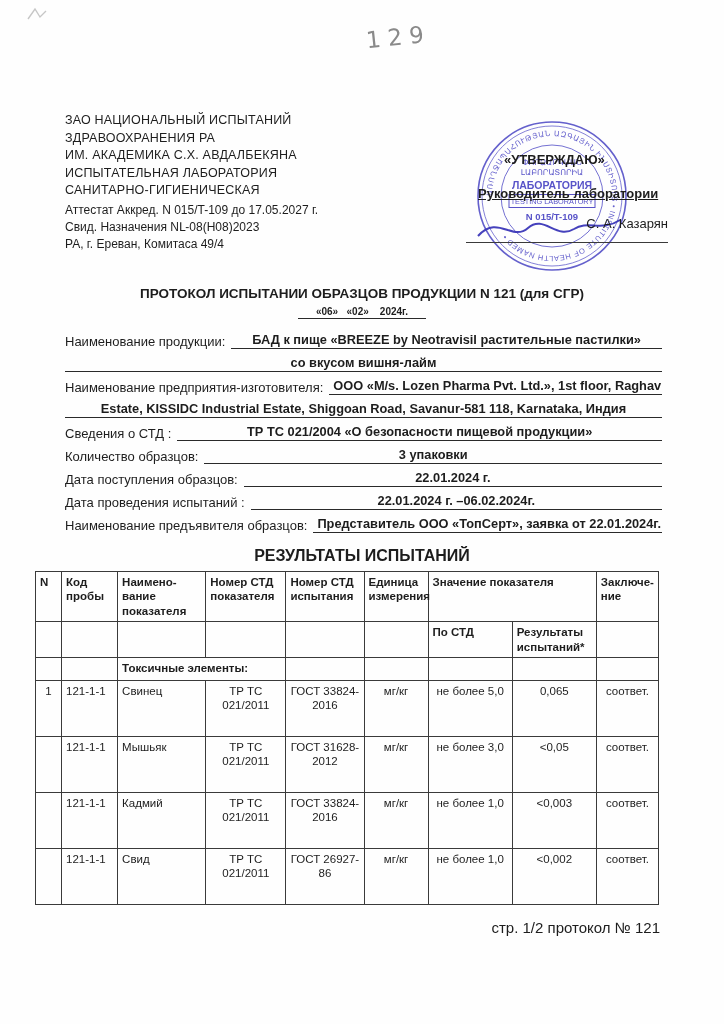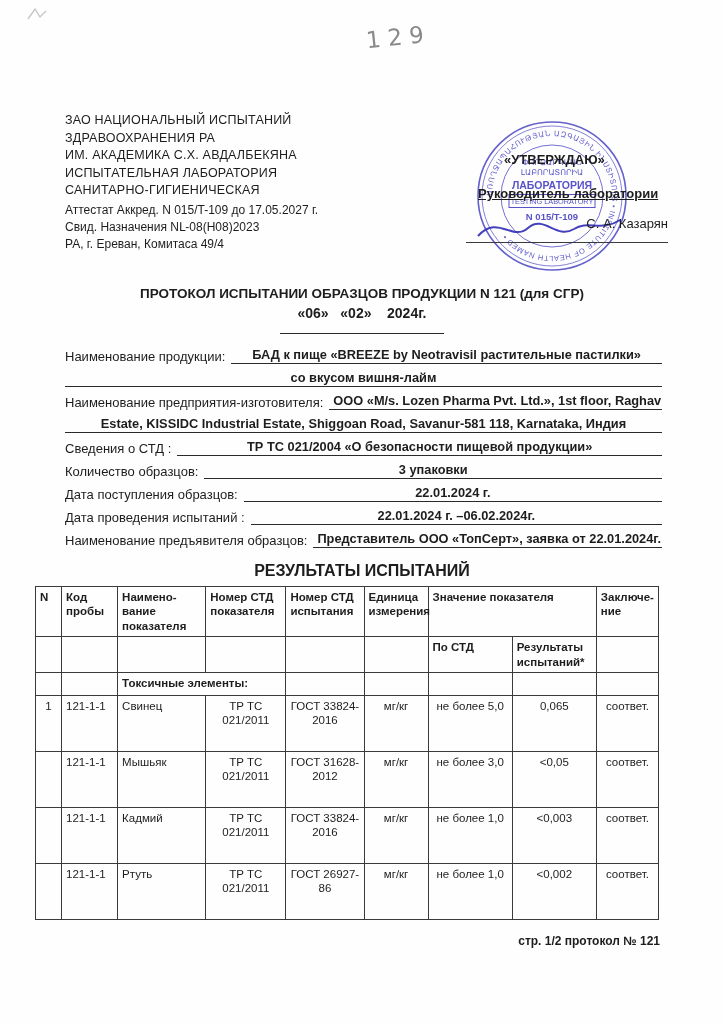--- a/index.html
+++ b/index.html
@@ -17,22 +17,22 @@
 
   .approval { position:relative; width:268px; height:170px; flex-shrink:0; }
   .stamp { position:absolute; top:-4px; left:48px; }
   .approve-quote { position:absolute; top:40px; left:88px; font-weight:bold; font-size:13px; white-space:nowrap; }
   .approve-role  { position:absolute; top:74px; left:62px; font-weight:bold; font-size:13px; white-space:nowrap;text-decoration:underline; }
   .approve-sign  { position:absolute; top:104px; left:50px; width:202px; border-bottom:1px solid #3a3a3a;
                    text-align:right; padding-bottom:11px; font-size:13px; }
 
   .title-block { text-align:center; margin-top:4px; }
   .title-main { font-weight:bold; font-size:13.5px; }
-  .title-date { display:inline-block; font-weight:bold; font-size:14px; border-bottom:1px solid #2a2a2a;
-                margin-top:4px; padding:0 18px 12px; white-space:pre; }
+  .title-date { display:inline-block; font-weight:bold; font-size:10px; border-bottom:1px solid #2a2a2a;
+                margin-top:4px; padding:0 18px 1px; white-space:pre; }
 
   .fields { margin:10px 62px 0 65px; font-size:13px; }
   .field { display:flex; align-items:flex-end; margin-top:3px; min-height:20px; }
   .flabel { white-space:nowrap; padding-right:6px; }
   .fvalue { flex:1; min-width:0; text-align:center; font-weight:bold; font-size:12.8px;
             border-bottom:1px solid #2a2a2a; padding:0 4px 1px; white-space:nowrap; }
   .field.cont .fvalue { margin-left:0; }
 
   .results-title { text-align:center; font-weight:bold; font-size:16px; margin-top:14px; }
 
@@ -40,21 +40,21 @@
                   font-size:11.5px; line-height:1.25; }
   table.results th, table.results td { border:1px solid #3a3a3a; padding:3px 4px; vertical-align:top; overflow:visible; }
   table.results th { font-weight:bold; text-align:left; }
   th.thc, td.c { text-align:center; }
   td.tl { text-align:left; }
   tr.subhead th { height:24px; vertical-align:top; }
   tr.section-row td { height:16px; }
   td.section { font-weight:bold; white-space:nowrap; }
   tr.datarow td { height:49px; }
 
-  .page-footer { text-align:right; margin:14px 64px 16px 0; font-size:12px;font-weight:bold; }
+  .page-footer { text-align:right; margin:14px 64px 16px 0; font-size:15px; }
 </style>
 </head>
 <body>
 
 <div class="page">
 
   <div class="handwritten">129</div>
   <svg class="pencil-mark" width="26" height="16" viewBox="0 0 26 16">
     <path d="M2,13 L9,3 L14,11 L20,5" stroke="#9a9a9a" stroke-width="1.4" fill="none"></path>
   </svg>
@@ -221,21 +221,21 @@
       <td class="c">ТР ТС 021/2011</td>
       <td class="c">ГОСТ 33824-2016</td>
       <td class="c">мг/кг</td>
       <td class="c">не более 1,0</td>
       <td class="c">&lt;0,003</td>
       <td class="c">соответ.</td>
     </tr>
     <tr class="datarow">
       <td class="c"></td>
       <td class="tl">121-1-1</td>
-      <td class="tl">Ртуть</td>
+      <td class="tl">Свид</td>
       <td class="c">ТР ТС 021/2011</td>
       <td class="c">ГОСТ 26927-86</td>
       <td class="c">мг/кг</td>
       <td class="c">не более 1,0</td>
       <td class="c">&lt;0,002</td>
       <td class="c">соответ.</td>
     </tr>
   </tbody>
     </table>
 

